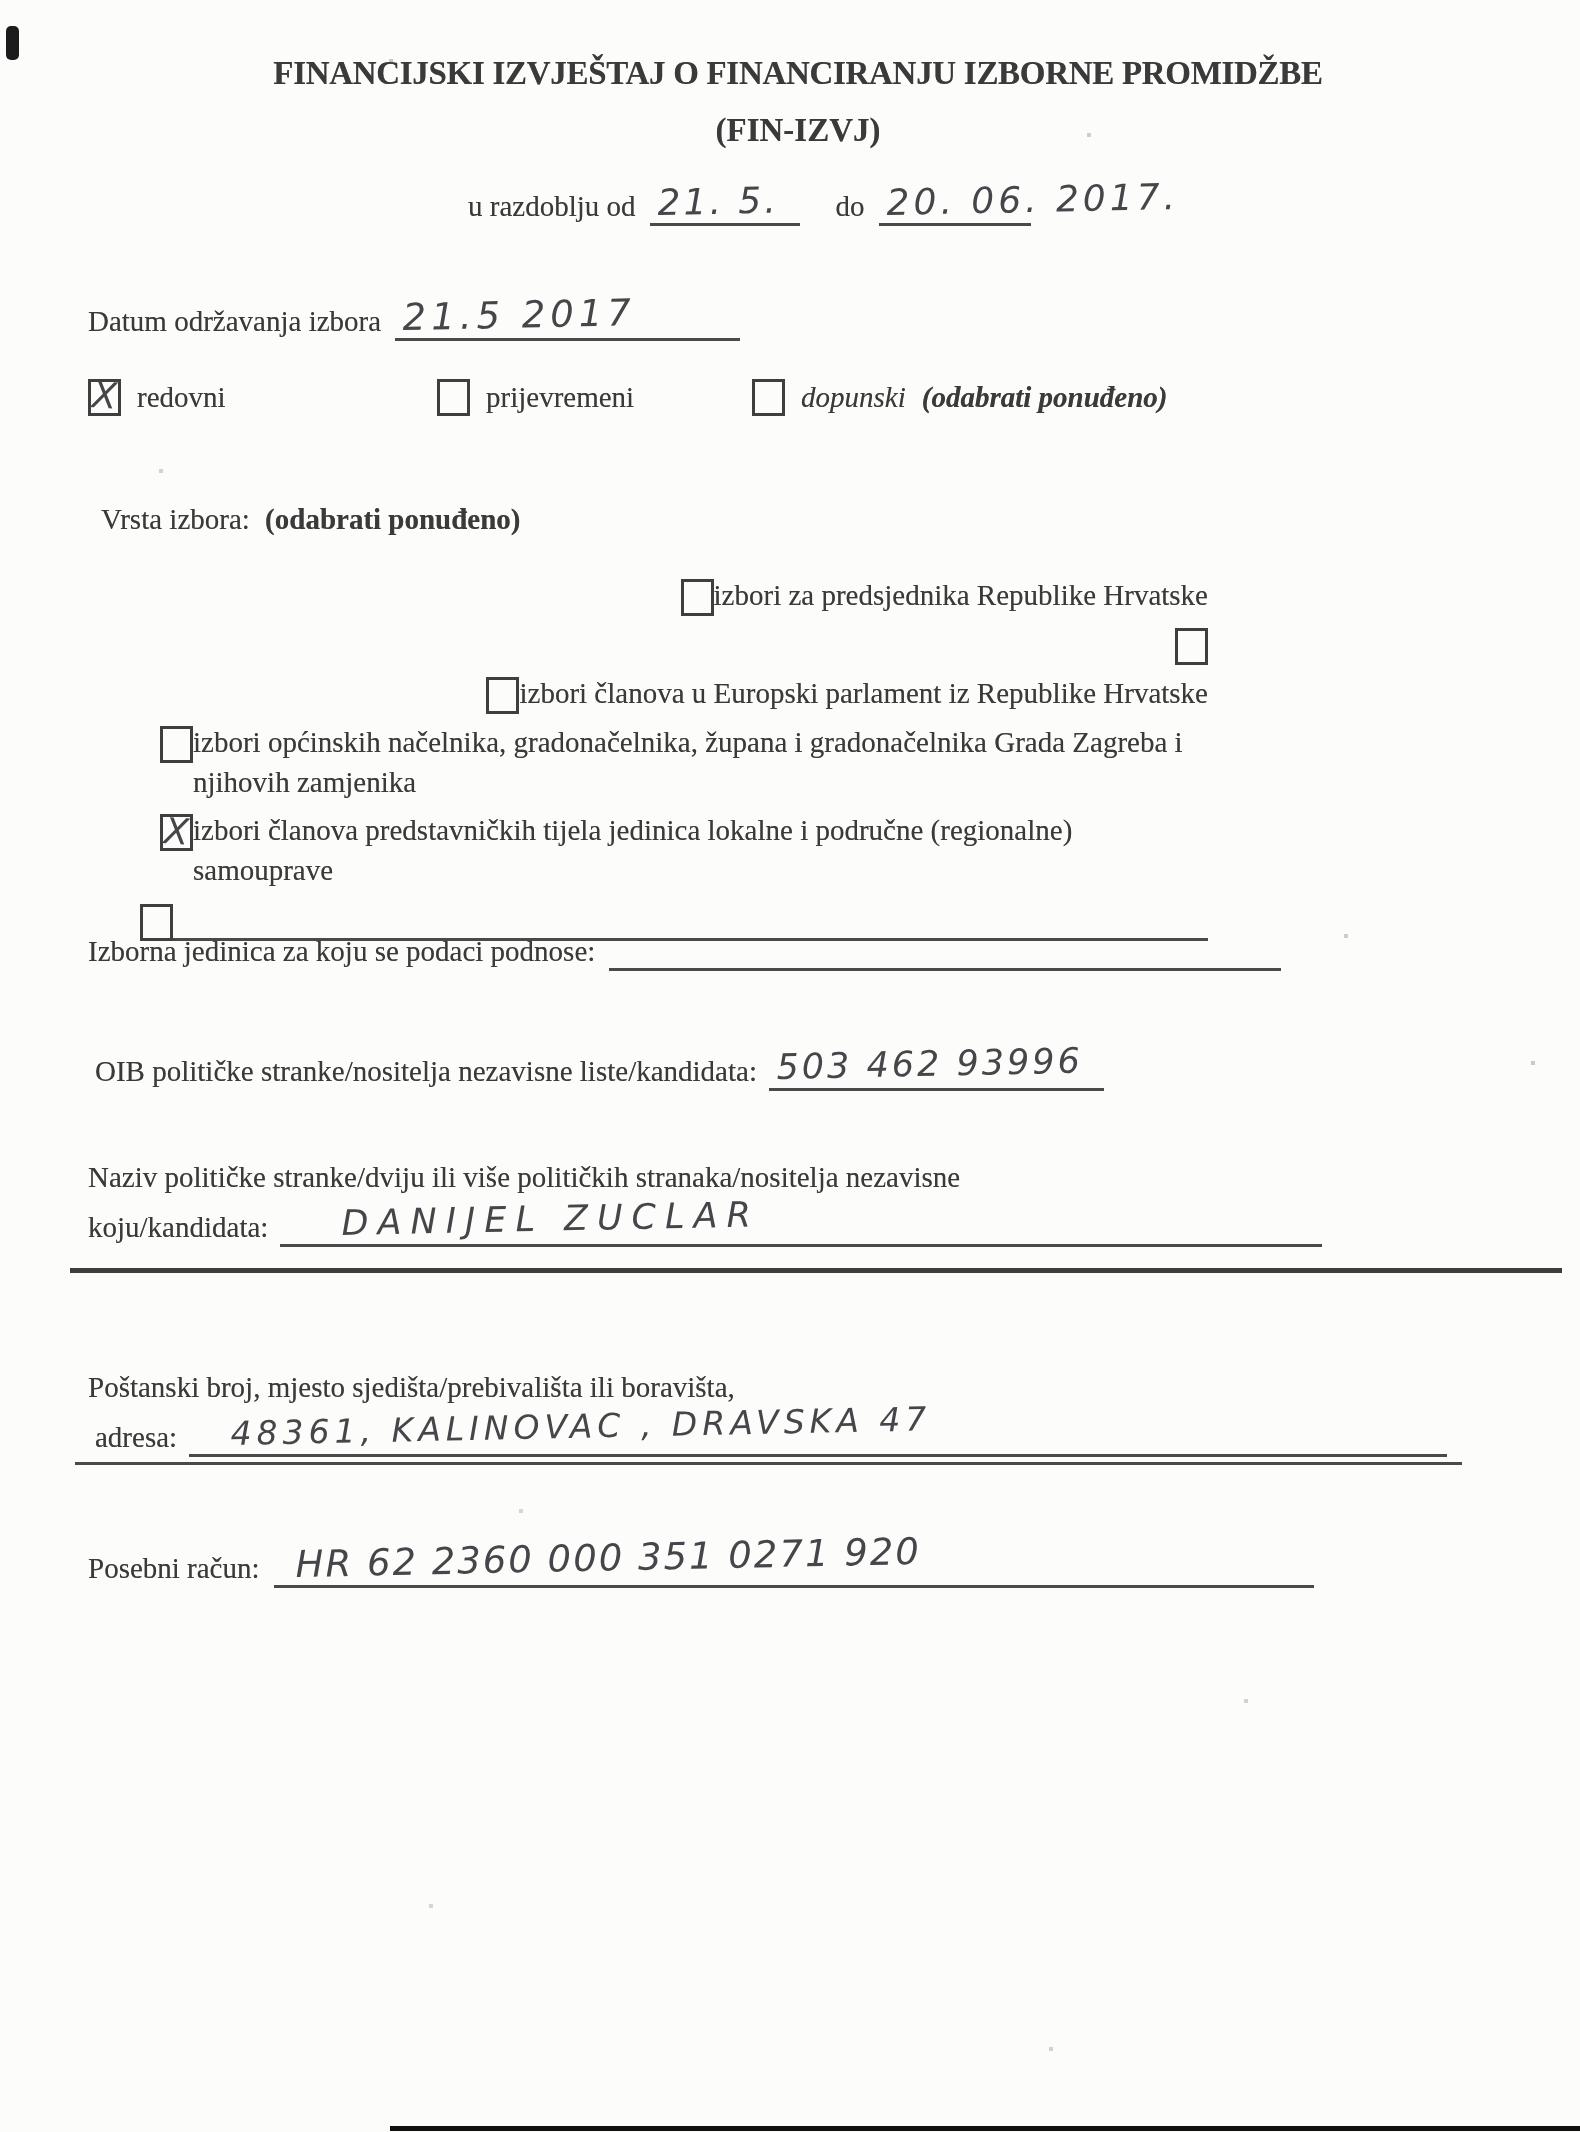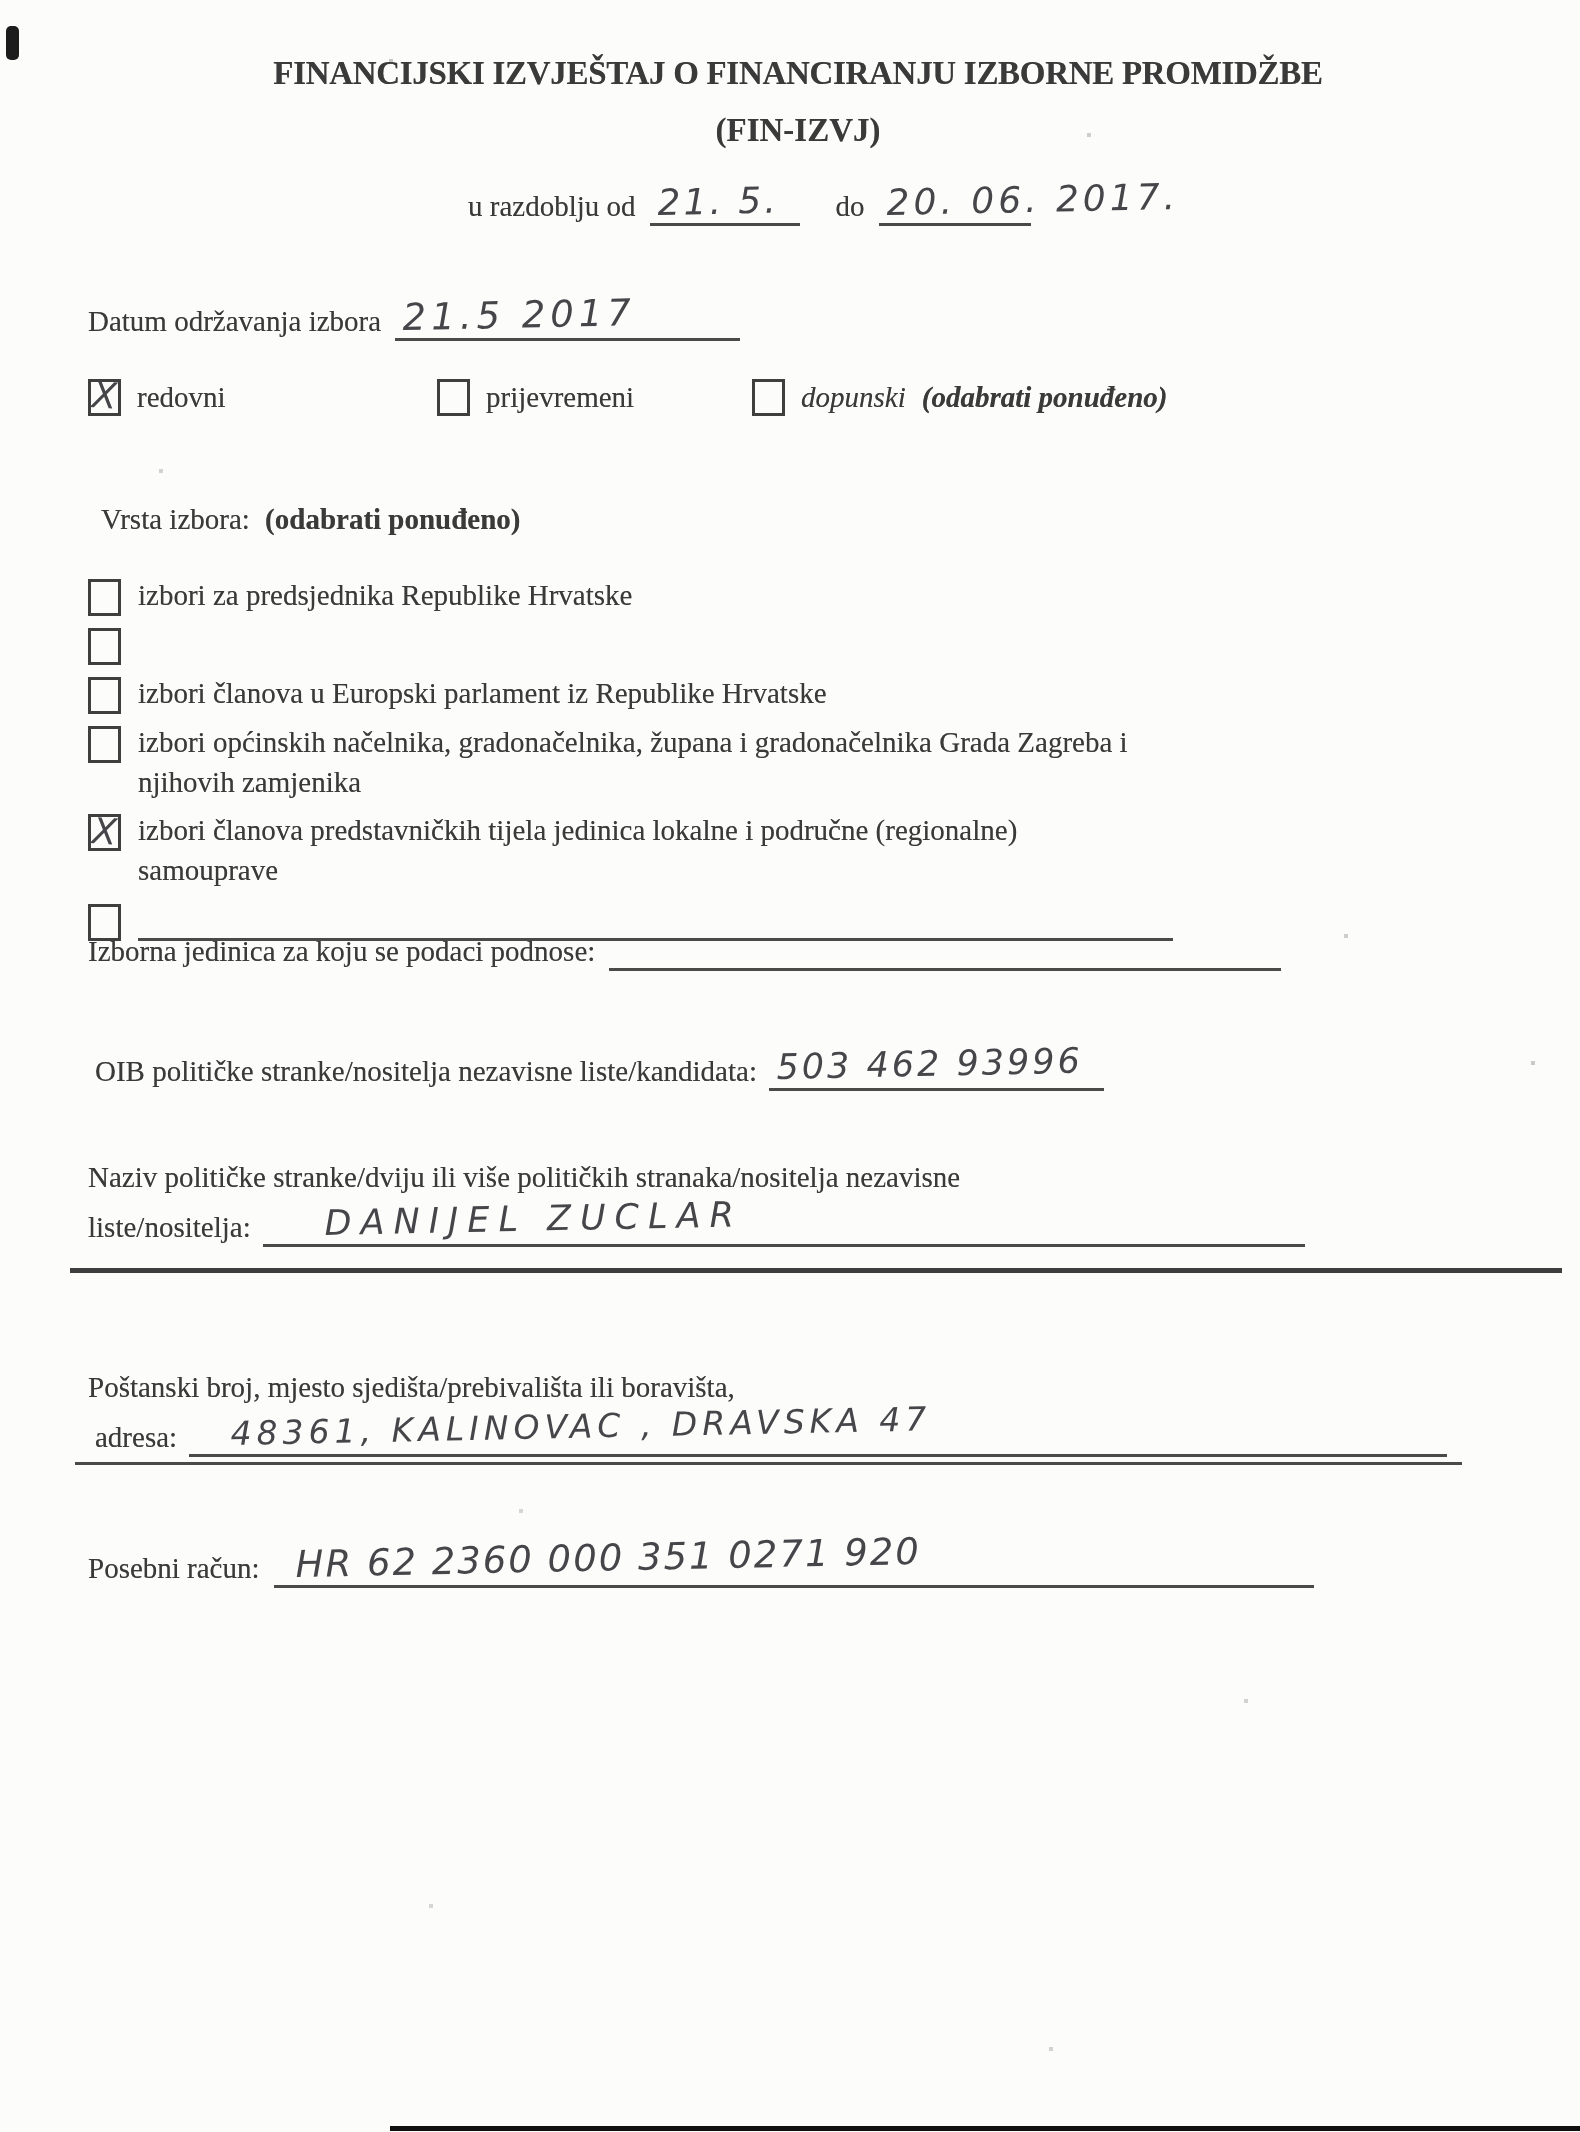--- a/index.html
+++ b/index.html
@@ -47,21 +47,21 @@
     width:27px; height:31px;
     border:3px solid #3f3f3f;
     background:#fcfcfa;
     flex:0 0 auto;
   }
   .cb .mark {
     position:absolute; left:1px; top:-6px;
     font-size:36px; transform:rotate(4deg);
   }
 
-  .opt { display:flex; gap:17px; align-items:flex-start; margin-bottom:8px; }
+  .opt { display:flex; align-items:flex-start; margin-bottom:8px;justify-content:flex-end; }
   .opt .cb { margin-top:4px; }
   .opt-text { font-size:29px; line-height:40px; max-width:1015px; }
 
   .divider     { height:5px; background:#3e3e3e; }
   .thin-line   { height:3px; background:#4a4a4a; }
   .bottom-line { height:5px; background:#101010; }
   .corner-mark { width:13px; height:34px; background:#1c1c1c; border-radius:5px; }
 
   .specks {
     left:0; top:0; width:2px; height:2px; background:transparent;
@@ -183,21 +183,21 @@
   <div class="abs row t" style="left:95px; top:1048px; gap:12px;">
     <span>OIB političke stranke/nositelja nezavisne liste/kandidata:</span>
     <span class="underfield" style="width:335px;">
       <span class="hand" style="font-size:35px; letter-spacing:3px;">503 462 93996</span>
     </span>
   </div>
 
   <div class="abs t" style="left:88px; top:1158px;">
     <div>Naziv političke stranke/dviju ili više političkih stranaka/nositelja nezavisne</div>
     <div class="row" style="margin-top:7px; gap:12px;">
-      <span>liste/nositelja:</span>
+      <span>koju/kandidata:</span>
       <span class="underfield" style="width:1042px;">
         <span class="hand" style="font-size:35px; letter-spacing:9px; left:62px;">DANIJEL   ZUCLAR</span>
       </span>
     </div>
   </div>
 
   <div class="abs divider" style="left:70px; top:1268px; width:1492px;"></div>
 
   <div class="abs t" style="left:88px; top:1368px;">
     <div>Poštanski broj, mjesto sjedišta/prebivališta ili boravišta,</div>

